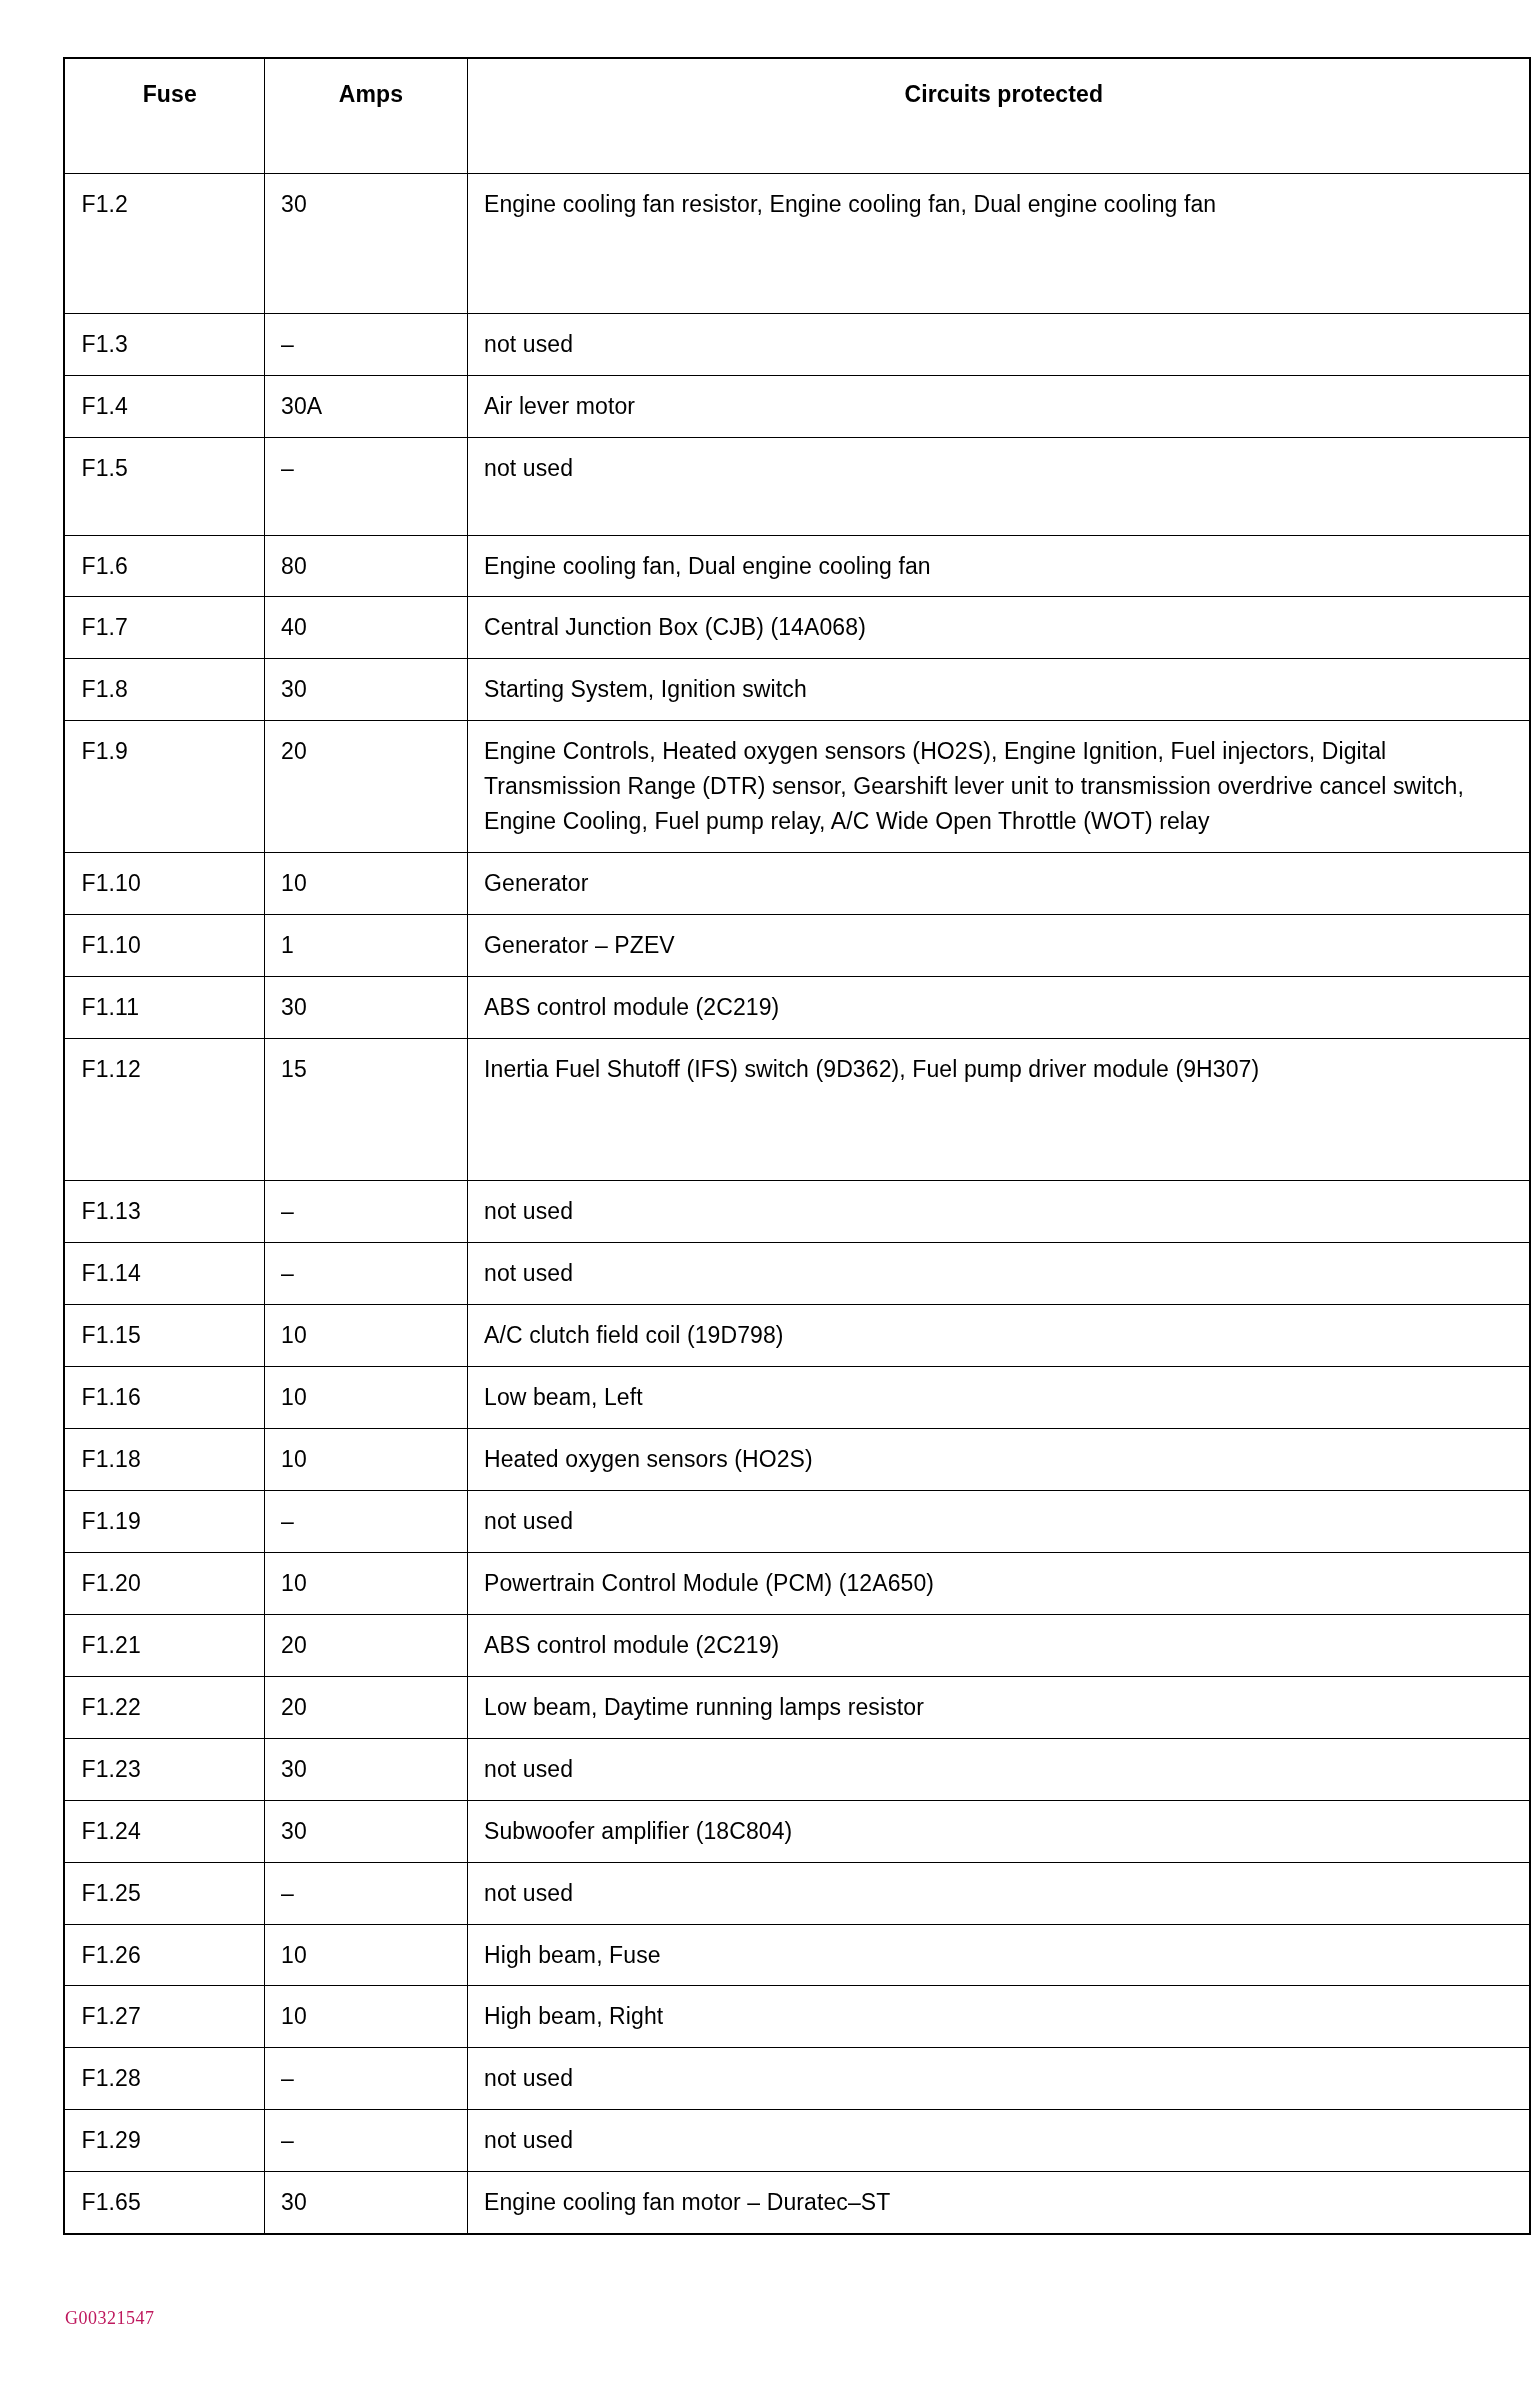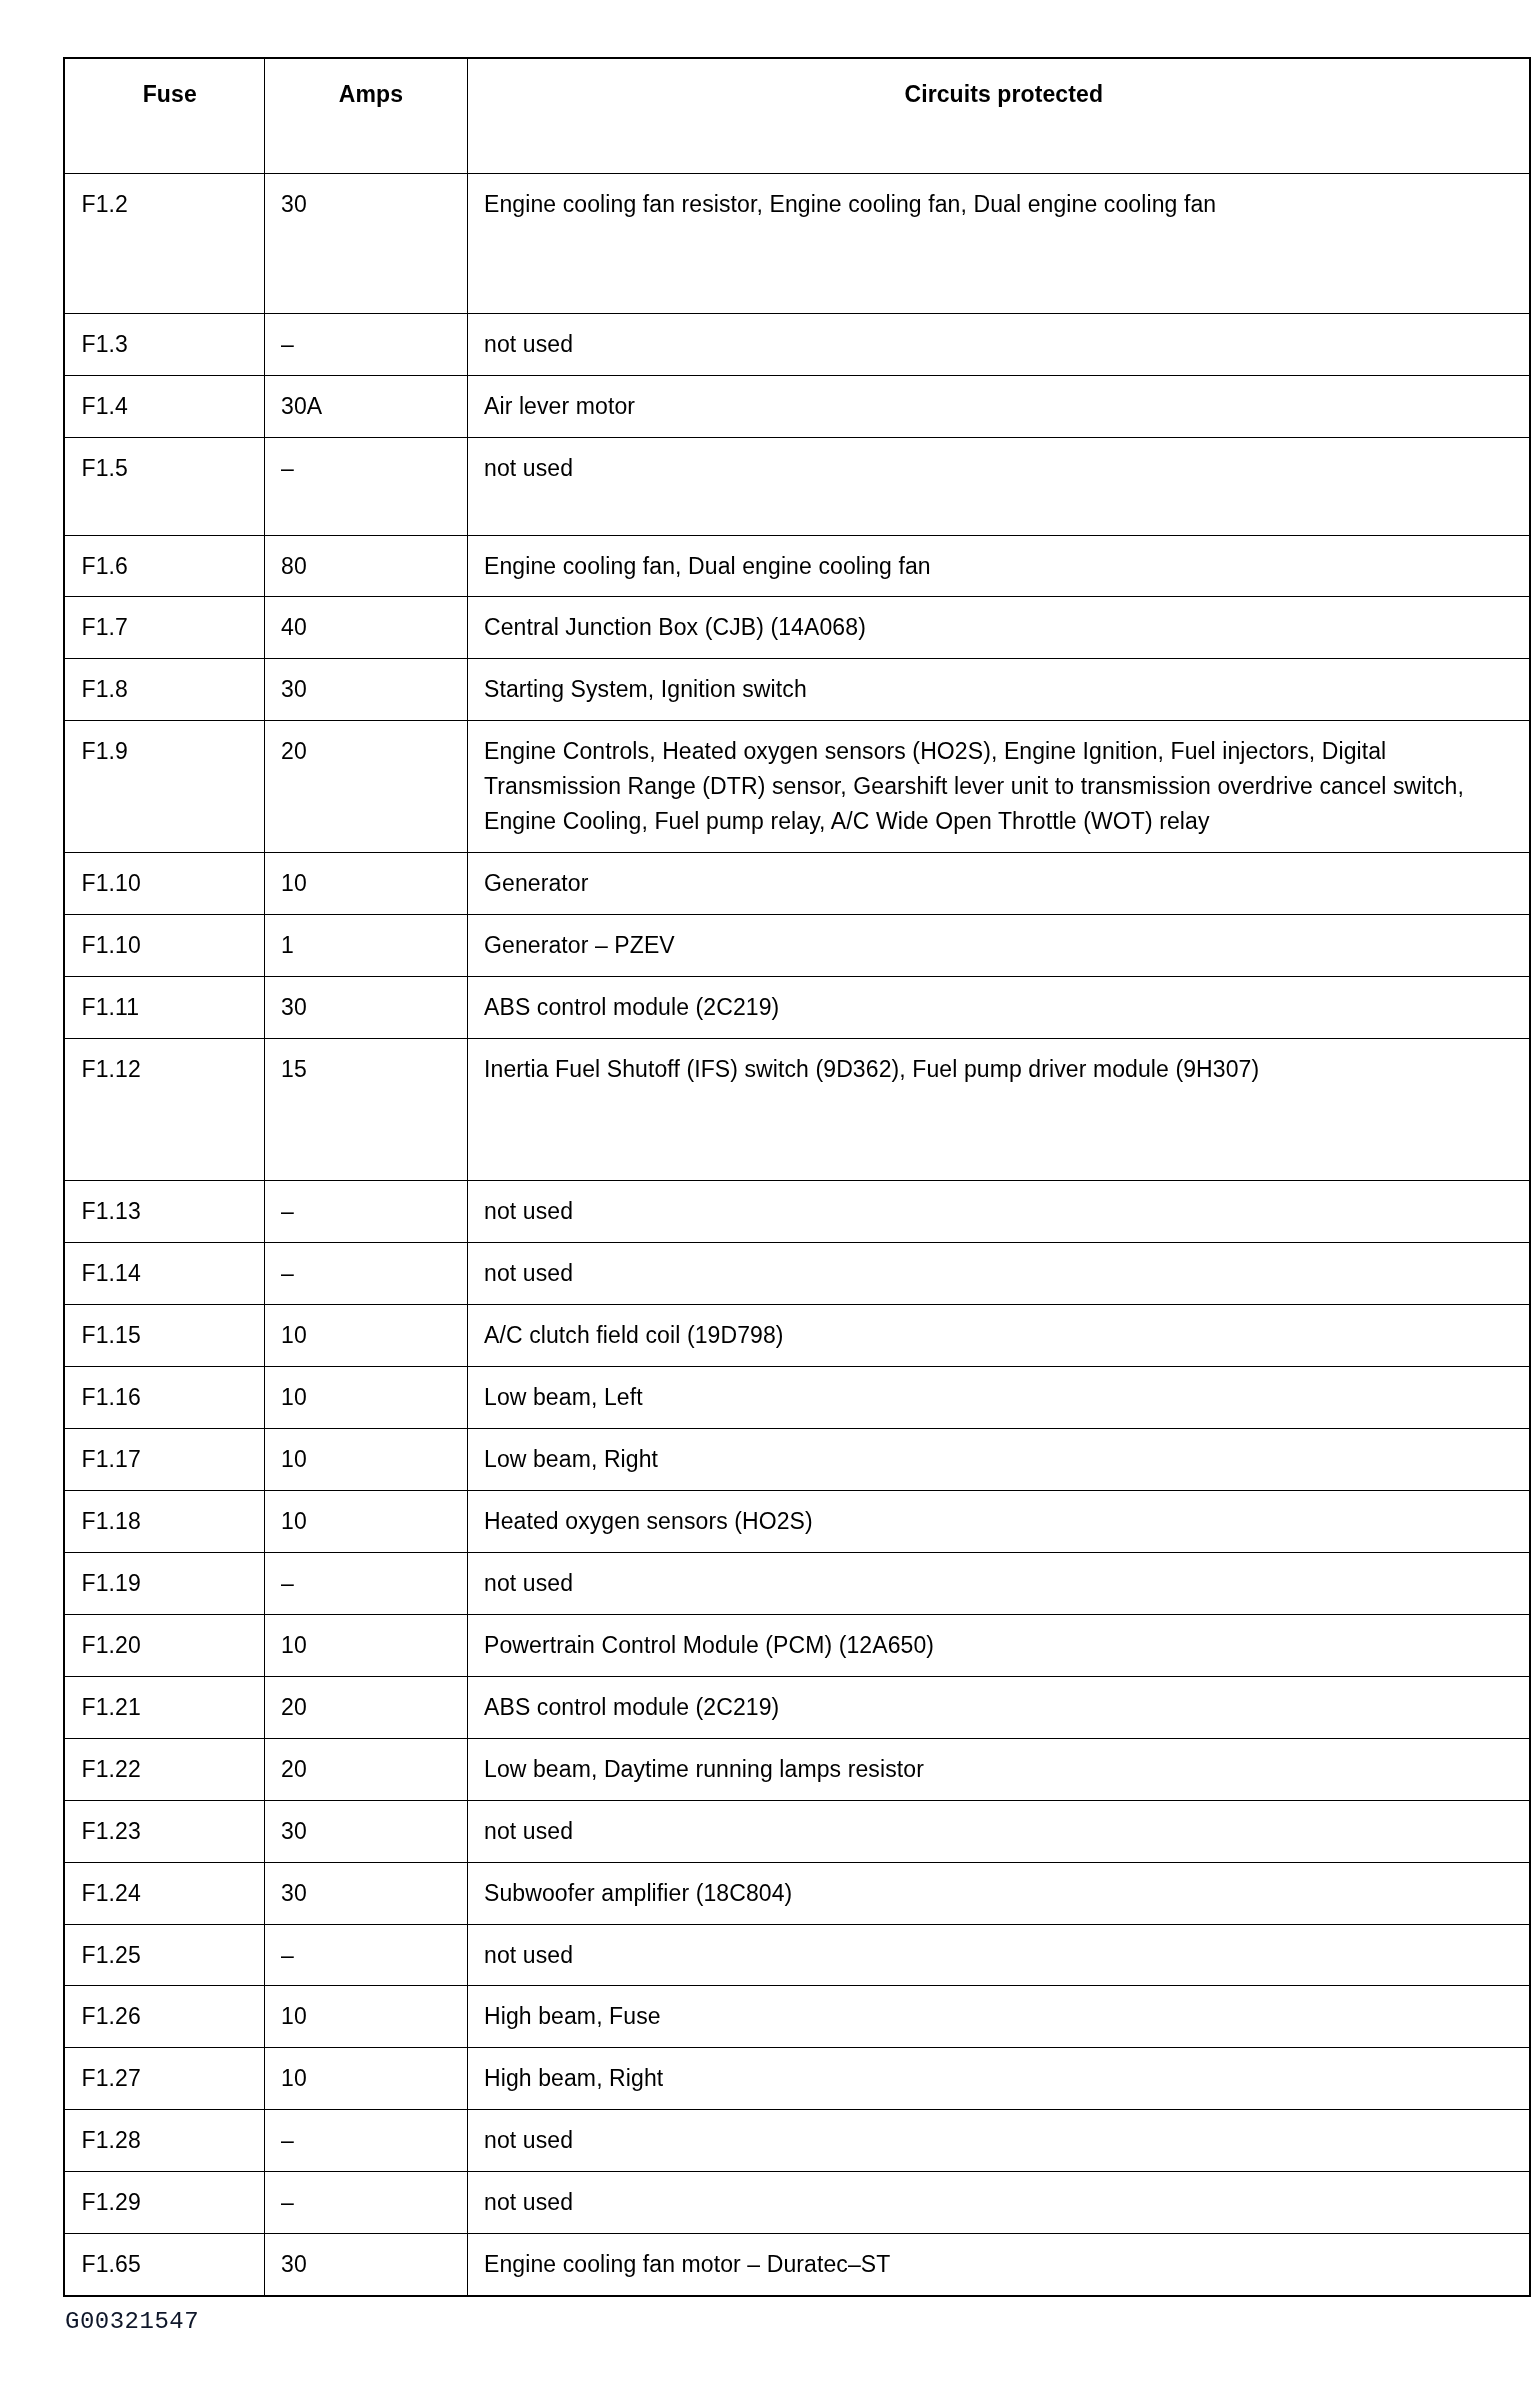--- a/index.html
+++ b/index.html
@@ -80,24 +80,24 @@
   tr.tall-5 td  { height: 115px; }
 
   .cell-fuse { white-space: nowrap; }
   .cell-amps { white-space: nowrap; }
 
   
   #footer-code {
     position: absolute;
     left: 37px;
     top: 2308px;
-    font-size: 24px;
+    font-size: 18px;
     letter-spacing: 0.5px;
-    color: #0f172a;
-    font-family: Liberation Mono, monospace;
+    color: #be185d;
+    font-family: Liberation Serif, serif;
   }
 </style>
 </head>
 <body>
 
 <div id="page">
 
   <div id="table-wrap">
     <table class="fuse-table">
       <colgroup>
@@ -187,25 +187,20 @@
             <td class="cell-fuse">F1.15</td>
             <td class="cell-amps">10</td>
             <td class="cell-desc">A/C clutch field coil (19D798)</td>
           </tr>
           <tr>
             <td class="cell-fuse">F1.16</td>
             <td class="cell-amps">10</td>
             <td class="cell-desc">Low beam, Left</td>
           </tr>
           <tr>
-            <td class="cell-fuse">F1.17</td>
-            <td class="cell-amps">10</td>
-            <td class="cell-desc">Low beam, Right</td>
-          </tr>
-          <tr>
             <td class="cell-fuse">F1.18</td>
             <td class="cell-amps">10</td>
             <td class="cell-desc">Heated oxygen sensors (HO2S)</td>
           </tr>
           <tr>
             <td class="cell-fuse">F1.19</td>
             <td class="cell-amps">–</td>
             <td class="cell-desc">not used</td>
           </tr>
           <tr>

